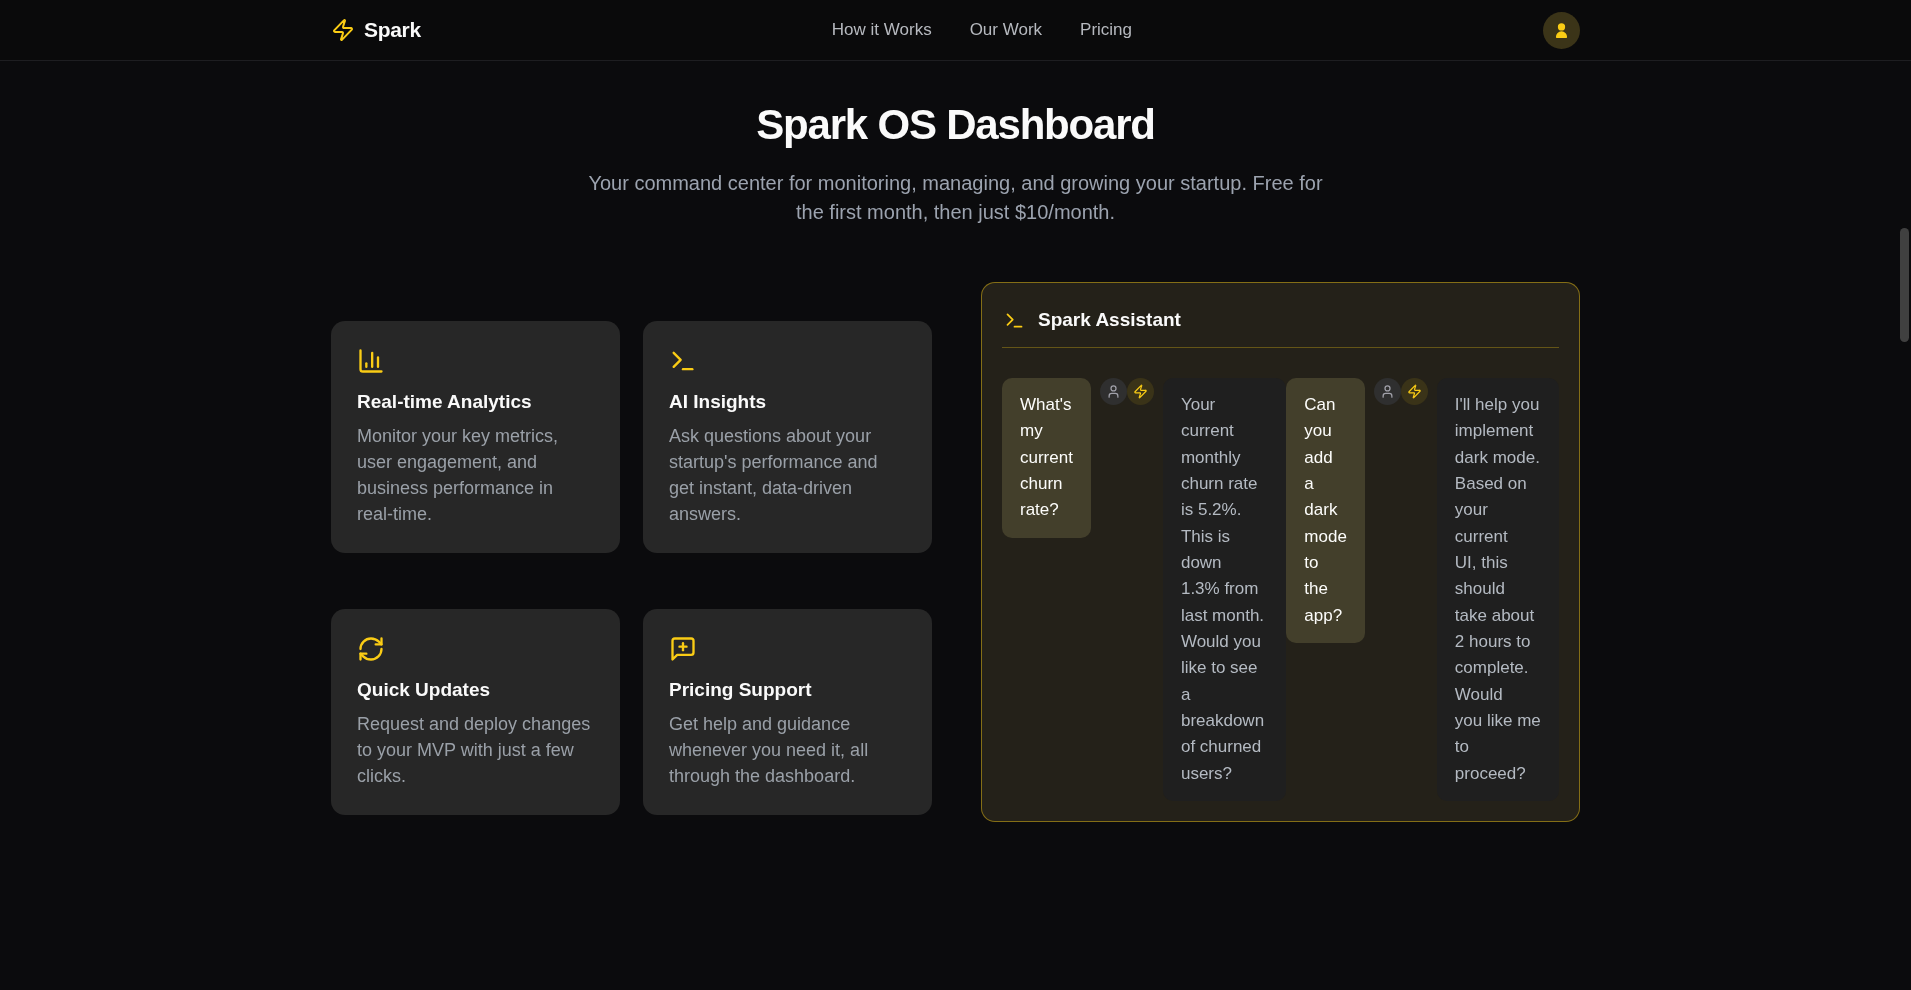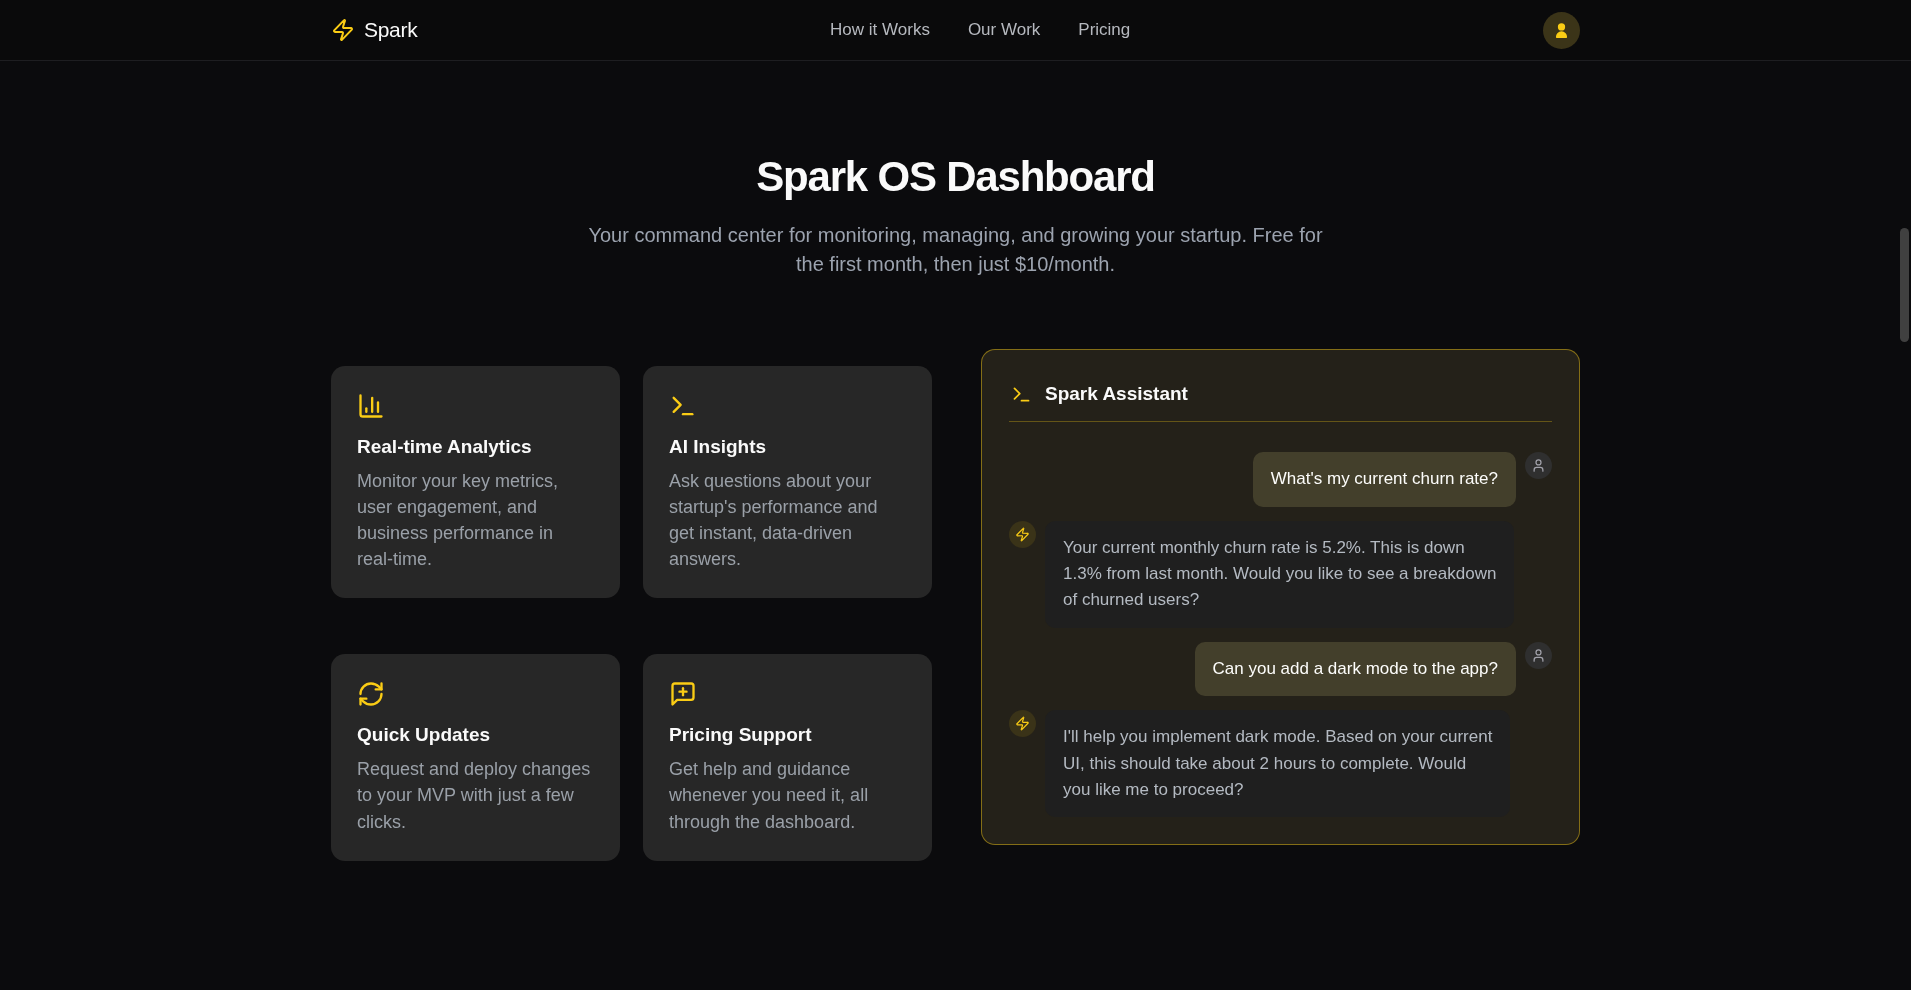--- a/index.html
+++ b/index.html
@@ -13,33 +13,33 @@
   
   .nav {
     height:61px; background:#0a0a0b; border-bottom:1px solid #1e1e21;
     display:flex; align-items:center;
   }
   .nav-inner {
     width:1249px; margin:0 auto; display:flex; align-items:center; height:100%;
   }
   .brand { display:flex; align-items:center; gap:9px; cursor:pointer; }
   .brand .bolt { width:24px; height:24px; color:#facc15; }
-  .brand-name { font-size:21px; font-weight:400; color:#fafafa; letter-spacing:-0.3px; }
+  .brand-name { font-size:21px; font-weight:700; color:#fafafa; letter-spacing:-0.3px; }
   .nav-links { flex:1; display:flex; justify-content:center; gap:38px; }
   .nav-link { font-size:17px; color:#b6b9bf; cursor:pointer; text-decoration:none; }
   .nav-avatar {
     width:37px; height:37px; border-radius:50%; background:#3b3418;
     display:flex; align-items:center; justify-content:center; cursor:pointer; border:none;
   }
   .nav-avatar svg { width:19px; height:19px; color:#facc15; }
 
   
   .hero { text-align:center; }
   .hero h1 {
-    margin-top:92px; font-size:42px; font-weight:700; letter-spacing:-1.2px; color:#fafafa;
+    margin-top:40px; font-size:42px; font-weight:700; letter-spacing:-1.2px; color:#fafafa;
   }
   .hero .subtitle {
     margin:20px auto 0; font-size:20px; line-height:1.45; color:#9ca3af;
     white-space:pre-line;
   }
 
   
   .content-row {
     margin-top:55px; display:flex; justify-content:center; align-items:center; gap:49px;
   }
@@ -51,27 +51,27 @@
   .card {
     background:#272727; border-radius:14px; padding:26px; cursor:default;margin-top:32px;
   }
   .card .f-icon { width:28px; height:28px; color:#facc15; display:block; }
   .card h3 { margin-top:16px; font-size:19px; font-weight:700; color:#fafafa; }
   .card p { margin-top:10px; font-size:18px; line-height:1.45; color:#9aa0a8; }
 
   
   .panel {
     width:599px; min-height:463px; background:#242119;
-    border:1px solid rgba(250,204,21,0.45); border-radius:14px; padding:27px;
+    border:1px solid rgba(250,204,21,0.45); border-radius:14px; padding:20px;
   }
   .panel-header { display:flex; align-items:center; gap:13px; padding:6px 0 16px 2px;
     border-bottom:1px solid rgba(250,204,21,0.30); }
   .panel-header svg { width:21px; height:21px; color:#facc15; }
   .panel-title { font-size:19px; font-weight:700; color:#fafafa; }
-  .messages { margin-top:30px; display:flex; flex-direction:column; gap:14px; }
+  .messages { margin-top:30px; display:flex; }
   .msg-row { display:flex; align-items:flex-start; gap:9px; }
   .msg-row.user { justify-content:flex-end; }
   .avatar {
     width:27px; height:27px; border-radius:50%; flex:0 0 auto;
     display:flex; align-items:center; justify-content:center;
   }
   .avatar.user-a { background:#2f2f2f; color:#a1a1aa; }
   .avatar.bot-a { background:#3a3318; color:#facc15; }
   .avatar svg { width:15px; height:15px; }
   .bubble {

